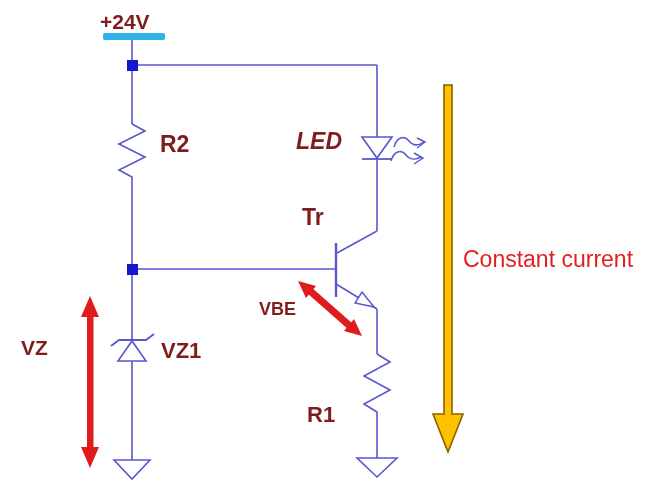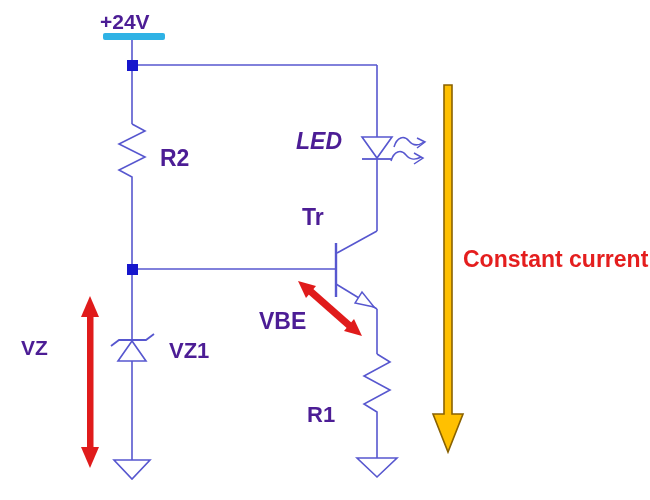--- a/index.html
+++ b/index.html
@@ -16,36 +16,36 @@
     overflow: hidden;
   }
   #schematic-svg {
     position: absolute;
     left: 0;
     top: 0;
   }
   .lbl {
     position: absolute;
     font-weight: 700;
-    color: #4c1d95;
+    color: #7f1d1d;
     white-space: nowrap;
     line-height: 1;
   }
   .lbl-supply   { left: 100px; top: 11px;  font-size: 21px; }
-  .lbl-r2       { left: 160px; top: 133px; font-size: 23px; margin-top: 14px; }
+  .lbl-r2       { left: 160px; top: 133px; font-size: 23px; }
   .lbl-led      { left: 296px; top: 130px; font-size: 23px; font-style: italic; }
   .lbl-tr       { left: 302px; top: 206px; font-size: 23px; text-align: center; }
-  .lbl-vbe      { left: 259px; top: 310px; font-size: 23px; }
+  .lbl-vbe      { left: 259px; top: 300px; font-size: 18px; }
   .lbl-vz       { left: 21px;  top: 337px; font-size: 21px; }
-  .lbl-vz1      { left: 161px; top: 340px; font-size: 22px; margin-left: 8px; }
+  .lbl-vz1      { left: 161px; top: 340px; font-size: 22px; }
   .lbl-r1       { left: 307px; top: 404px; font-size: 22px; }
   .lbl-constant {
     left: 463px; top: 248px;
     font-size: 23px;
-    font-weight: 700;
+    font-weight: 400;
     color: #e41e1e;
   }
 </style>
 </head>
 <body>
 
 <div id="canvas">
 
   <svg id="schematic-svg" width="650" height="500" viewBox="0 0 650 500">
 

